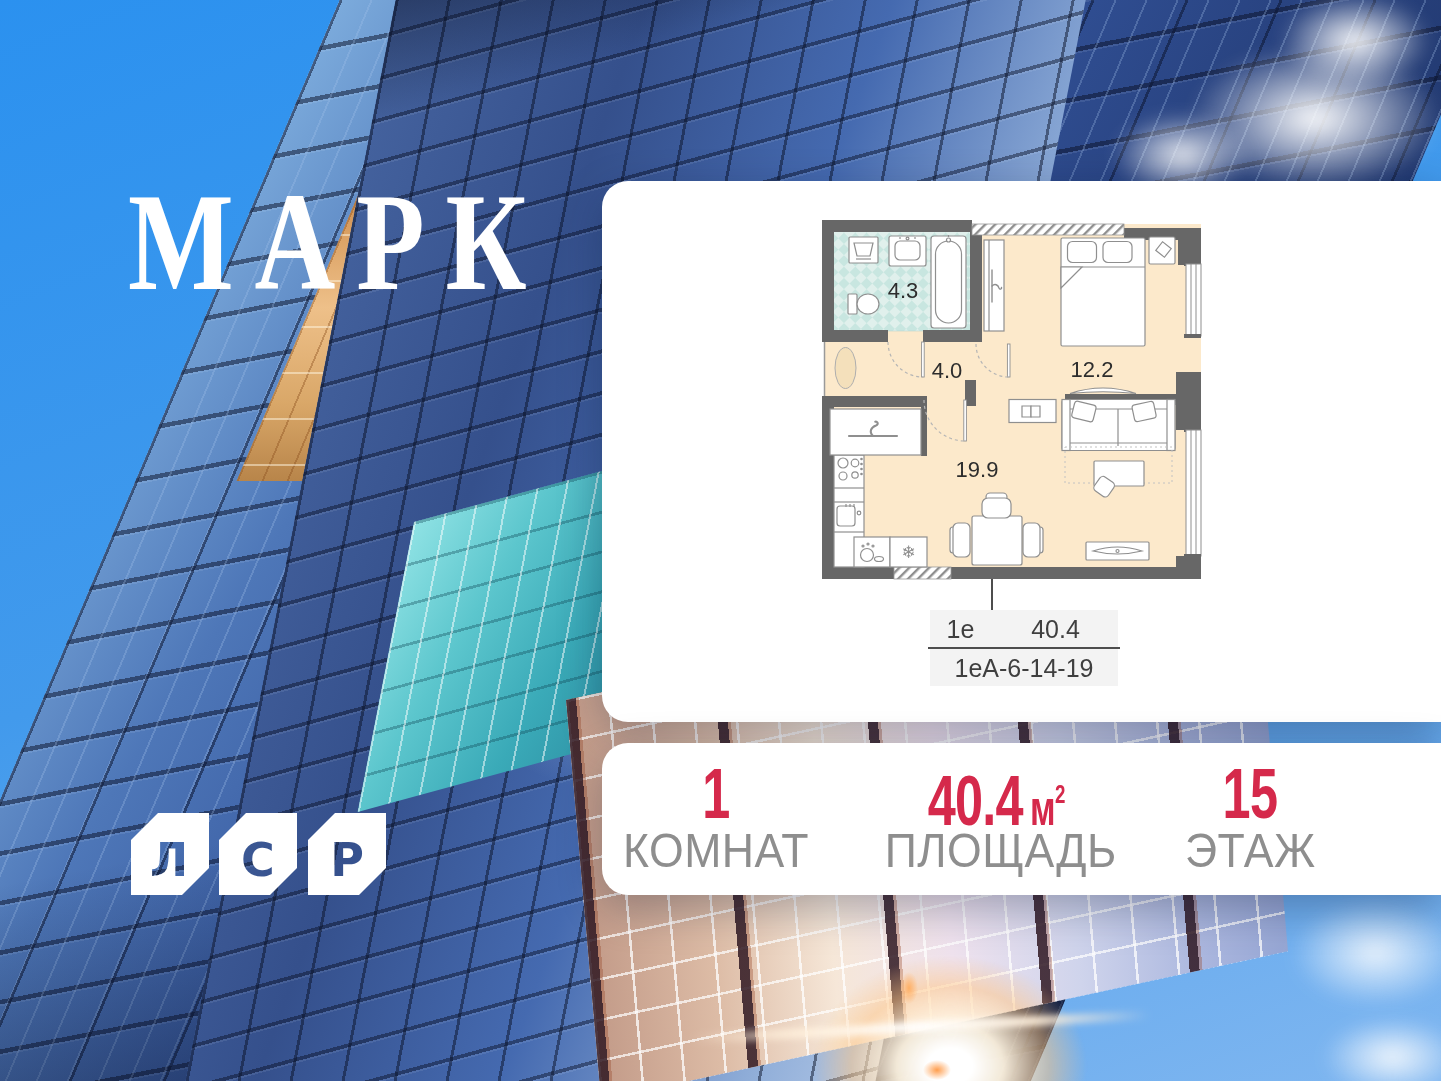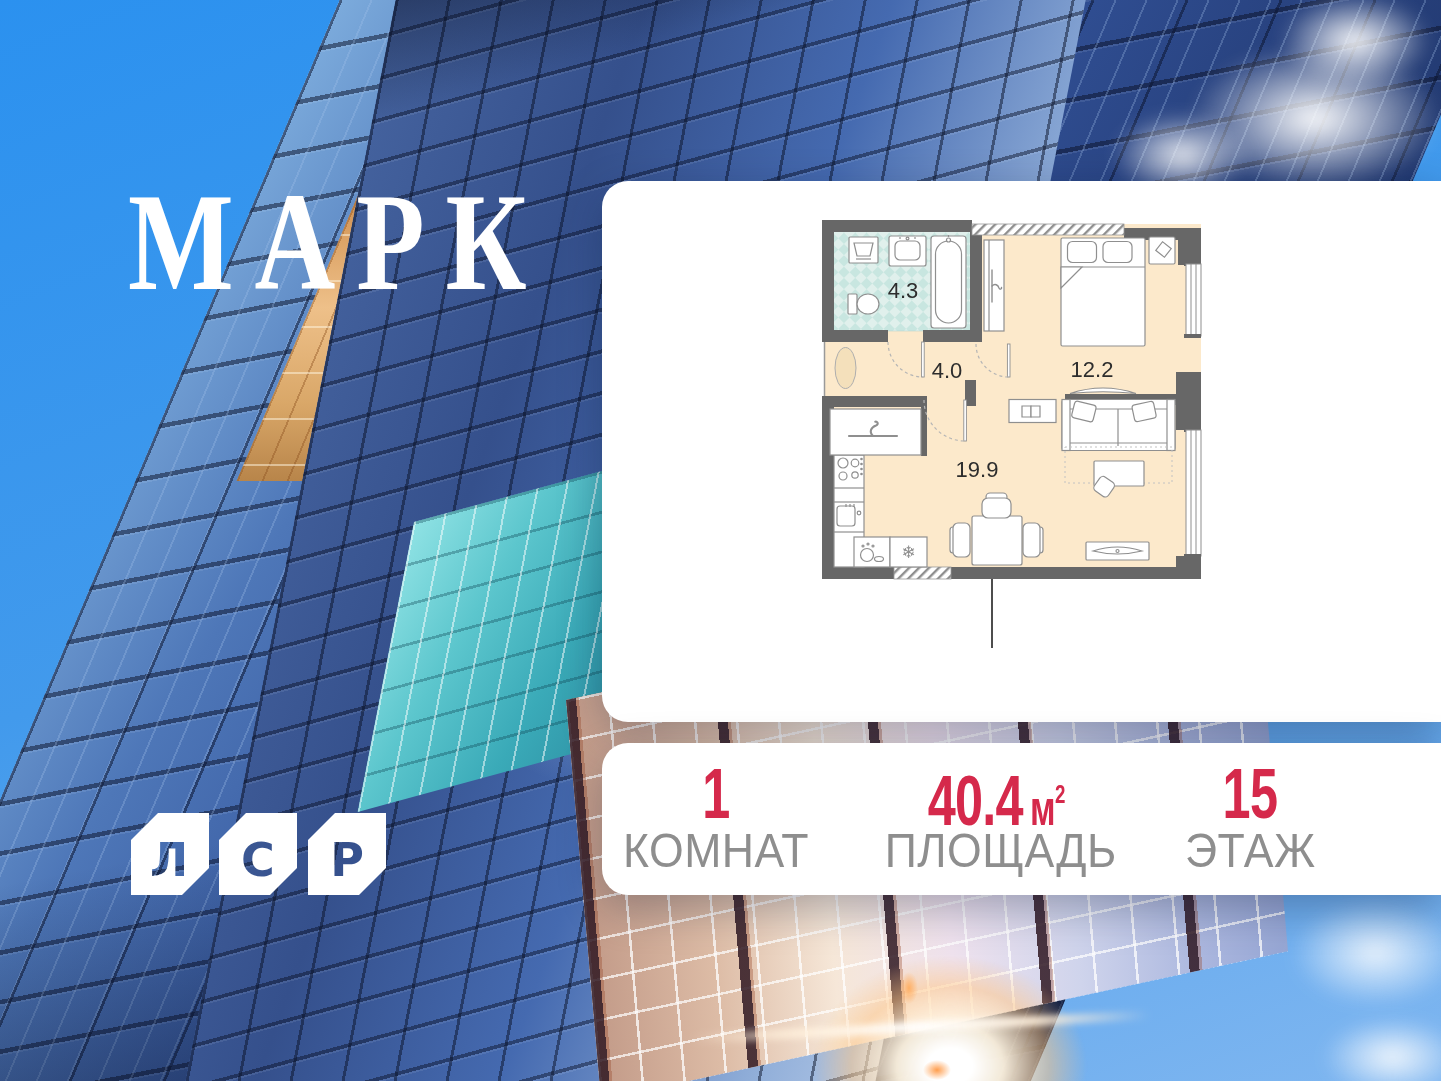--- a/index.html
+++ b/index.html
@@ -312,20 +312,28 @@
         <path d="M114 190 A41 41 0 0 0 155 231"></path>
       </g>
 
       <text x="93" y="88">4.3</text>
       <text x="137" y="168">4.0</text>
       <text x="282" y="167">12.2</text>
       <text x="167" y="267">19.9</text>
     </svg>
 
     <div class="connector"></div>
+    <div class="unit-table">
+      <div class="unit-row1">
+        <span class="unit-cell cell-type">1е</span>
+        <span class="unit-cell cell-area">40.4</span>
+      </div>
+      <div class="unit-divider"></div>
+      <div class="unit-row2">1еА-6-14-19</div>
+    </div>
   </section>
 
   <section class="info-bar">
     <div class="stat stat-rooms">
       <div class="stat-num"><span class="cnd">1</span></div>
       <div class="stat-lbl"><span class="cnd2">КОМНАТ</span></div>
     </div>
     <div class="stat stat-area">
       <div class="stat-num">
         <span class="cnd"><span>40.4</span><span class="unit"><span>м</span><sup>2</sup></span></span>

